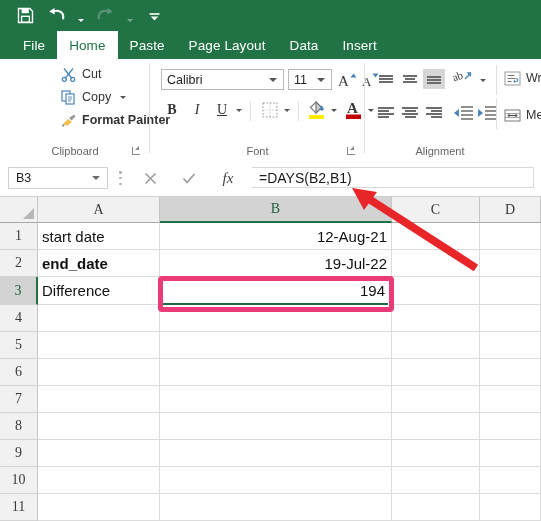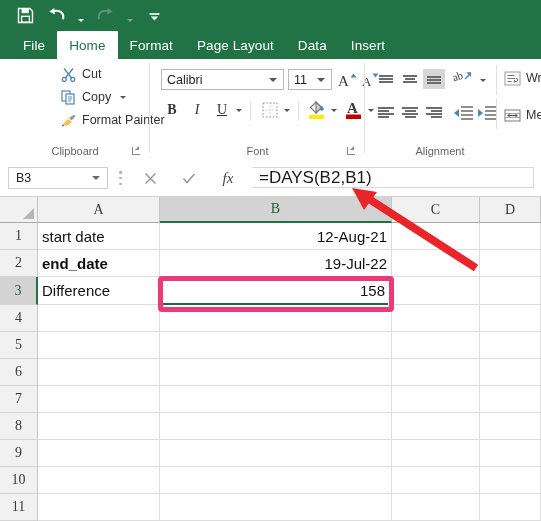--- a/index.html
+++ b/index.html
@@ -300,21 +300,21 @@
     position: absolute;
     left: 252px; top: 7px;
     width: 282px; height: 21px;
     box-sizing: border-box;
     border: 1px solid #d8d8d8;
     border-left: none;
     background: #ffffff;
     display: flex;
     align-items: center;
     padding-left: 7px;
-    font-size: 17px;
+    font-size: 14px;
     color: #1a1a1a;
     cursor: text;
     font-family: "Liberation Sans", sans-serif;
   }
 
   
   .grid {
     position: absolute;
     left: 0; top: 197px;
     width: 541px; height: 324px;
@@ -469,21 +469,21 @@
           <path d="M3.8 8.4 L11.2 8.4 L7.5 12.4 Z" fill="#ffffff"></path>
         </svg>
       </div>
     </div>
   </div>
 
   <div class="tabbar">
     <div class="tabs">
       <div class="tab">File</div>
       <div class="tab active">Home</div>
-      <div class="tab">Format</div>
+      <div class="tab">Paste</div>
       <div class="tab">Page Layout</div>
       <div class="tab">Data</div>
       <div class="tab">Insert</div>
     </div>
   </div>
 
   <div class="ribbon">
 
     <div class="group" style="left:0; width:150px;">
 
@@ -505,21 +505,21 @@
           <svg width="15" height="15" viewBox="0 0 15 15" aria-hidden="true">
             <rect x="1" y="1" width="8" height="10" fill="#ffffff" stroke="#4a86b8" stroke-width="1.2"></rect>
             <rect x="5" y="4" width="8" height="10" fill="#ffffff" stroke="#4a86b8" stroke-width="1.2"></rect>
             <path d="M7 7h4M7 9h4M7 11h3" stroke="#4a86b8" stroke-width="0.9"></path>
           </svg>
         </span>
         <span>Copy</span>
         <span class="mini-caret"></span>
       </div>
 
-      <div class="cmd" style="left:60px; top:50px;">
+      <div class="cmd" style="left:60px; top:50px;font-weight:bold;">
         <span class="ico">
           <svg width="16" height="15" viewBox="0 0 16 15" aria-hidden="true">
             <path d="M2 11 L7 6 L11 9 L6 13 Z" fill="#f0c050"></path>
             <path d="M8 5 L13 1.5 L14.5 3.5 L10.5 7.5 Z" fill="#9b9b9b"></path>
             <path d="M2 11 L0.8 13.8 L3.6 12.8 Z" fill="#6d6d6d"></path>
           </svg>
         </span>
         <span>Format Painter</span>
       </div>
 
@@ -742,21 +742,21 @@
     <div class="cell" style="left:480px; top:26px; width:61px;  height:27px;"></div>
 
     <div class="rowhead" style="top:53px; height:27px;">2</div>
     <div class="cell left" style="left:38px;  top:53px; width:122px; height:27px;font-weight:bold;">end_date</div>
     <div class="cell right" style="left:160px; top:53px; width:232px; height:27px;">19-Jul-22</div>
     <div class="cell" style="left:392px; top:53px; width:88px;  height:27px;"></div>
     <div class="cell" style="left:480px; top:53px; width:61px;  height:27px;"></div>
 
     <div class="rowhead active" style="top:80px; height:28px;">3</div>
     <div class="cell left" style="left:38px;  top:80px; width:122px; height:28px;">Difference</div>
-    <div class="cell right" style="left:160px; top:80px; width:232px; height:28px; padding-right:6px;">158</div>
+    <div class="cell right" style="left:160px; top:80px; width:232px; height:28px; padding-right:6px;">194</div>
     <div class="cell" style="left:392px; top:80px; width:88px;  height:28px;"></div>
     <div class="cell" style="left:480px; top:80px; width:61px;  height:28px;"></div>
 
     <div class="rowhead" style="top:108px; height:27px;">4</div>
     <div class="cell" style="left:38px;  top:108px; width:122px; height:27px;"></div>
     <div class="cell" style="left:160px; top:108px; width:232px; height:27px;"></div>
     <div class="cell" style="left:392px; top:108px; width:88px;  height:27px;"></div>
     <div class="cell" style="left:480px; top:108px; width:61px;  height:27px;"></div>
 
     <div class="rowhead" style="top:135px; height:27px;">5</div>

